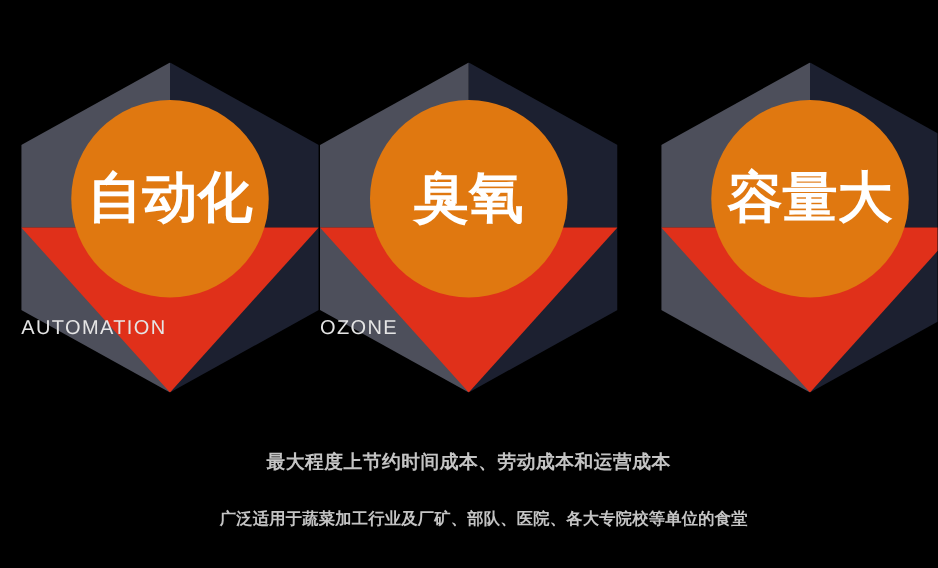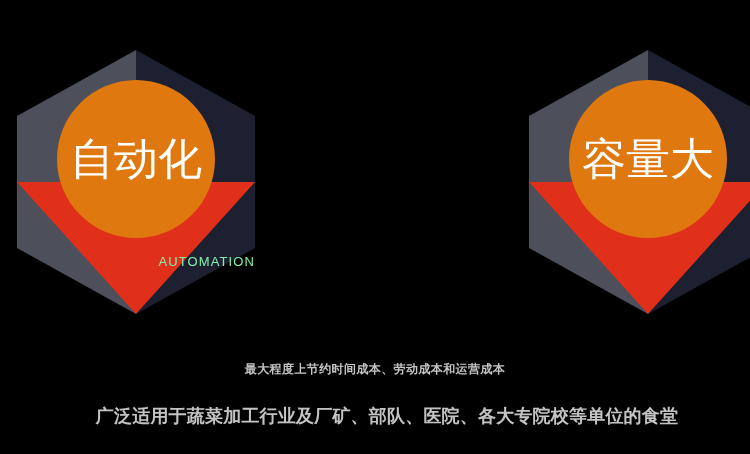--- a/index.html
+++ b/index.html
@@ -61,36 +61,36 @@
     border-radius: 50%;
     background: #e07810;
     display: flex;
     align-items: center;
     justify-content: center;
   }
 
   .disc-title {
     color: #ffffff;
     font-size: 44px;
-    font-weight: normal;
+    font-weight: bold;
     line-height: 1;
     letter-spacing: 0px;
     white-space: nowrap;
     font-family: "DejaVu Sans", "Liberation Sans", sans-serif;
   }
 
   
   .hex-caption {
     position: absolute;
     left: 0;
     top: 204px;
     width: 238px;
-    text-align: right;
-    color: #86efac;
-    font-size: 13px;
+    text-align: left;
+    color: #e5e5e5;
+    font-size: 16px;
     letter-spacing: 1.1px;
     white-space: nowrap;
     font-family: "Liberation Sans", "DejaVu Sans", sans-serif;
   }
 
   
   #footer-copy {
     position: absolute;
     left: 0;
     top: 352px;
@@ -99,27 +99,27 @@
   }
 
   .copy-line {
     color: #c4c4c4;
     font-weight: bold;
     white-space: nowrap;
     font-family: "DejaVu Sans", "Liberation Sans", sans-serif;
   }
 
   .copy-line.l1 {
-    font-size: 12px;
+    font-size: 15px;
     line-height: 34px;
     letter-spacing: 0.4px;
   }
 
   .copy-line.l2 {
-    font-size: 18px;
+    font-size: 13px;
     line-height: 34px;
     letter-spacing: 0.2px;
     margin-top: 13px;
     padding-left: 24px;
   }
 </style>
 </head>
 <body>
 
 <div id="banner">
@@ -138,20 +138,33 @@
         <polygon points="119,132 238,132 238,198 119,264" fill="#1c2030"></polygon>
 
         <polygon points="119,132 238,132 119,264 0,132" fill="#e0301a"></polygon>
       </svg>
       <div class="disc">
         <span class="disc-title">自动化</span>
       </div>
       <div class="hex-caption">AUTOMATION</div>
     </div>
 
+    <div class="hex-cell h2">
+      <svg class="hex-svg" viewBox="0 0 238 264">
+        <polygon points="0,66 119,0 119,132 0,132" fill="#4d4f5b"></polygon>
+        <polygon points="119,0 238,66 238,132 119,132" fill="#1c2030"></polygon>
+        <polygon points="0,132 119,132 119,264 0,198" fill="#4d4f5b"></polygon>
+        <polygon points="119,132 238,132 238,198 119,264" fill="#1c2030"></polygon>
+        <polygon points="119,132 238,132 119,264 0,132" fill="#e0301a"></polygon>
+      </svg>
+      <div class="disc">
+        <span class="disc-title">臭氧</span>
+      </div>
+      <div class="hex-caption">OZONE</div>
+    </div>
 
     <div class="hex-cell h3">
       <svg class="hex-svg" viewBox="0 0 238 264">
         <polygon points="0,66 119,0 119,132 0,132" fill="#4d4f5b"></polygon>
         <polygon points="119,0 238,66 238,132 119,132" fill="#1c2030"></polygon>
         <polygon points="0,132 119,132 119,264 0,198" fill="#4d4f5b"></polygon>
         <polygon points="119,132 238,132 238,198 119,264" fill="#1c2030"></polygon>
         <polygon points="119,132 238,132 119,264 0,132" fill="#e0301a"></polygon>
       </svg>
       <div class="disc">

